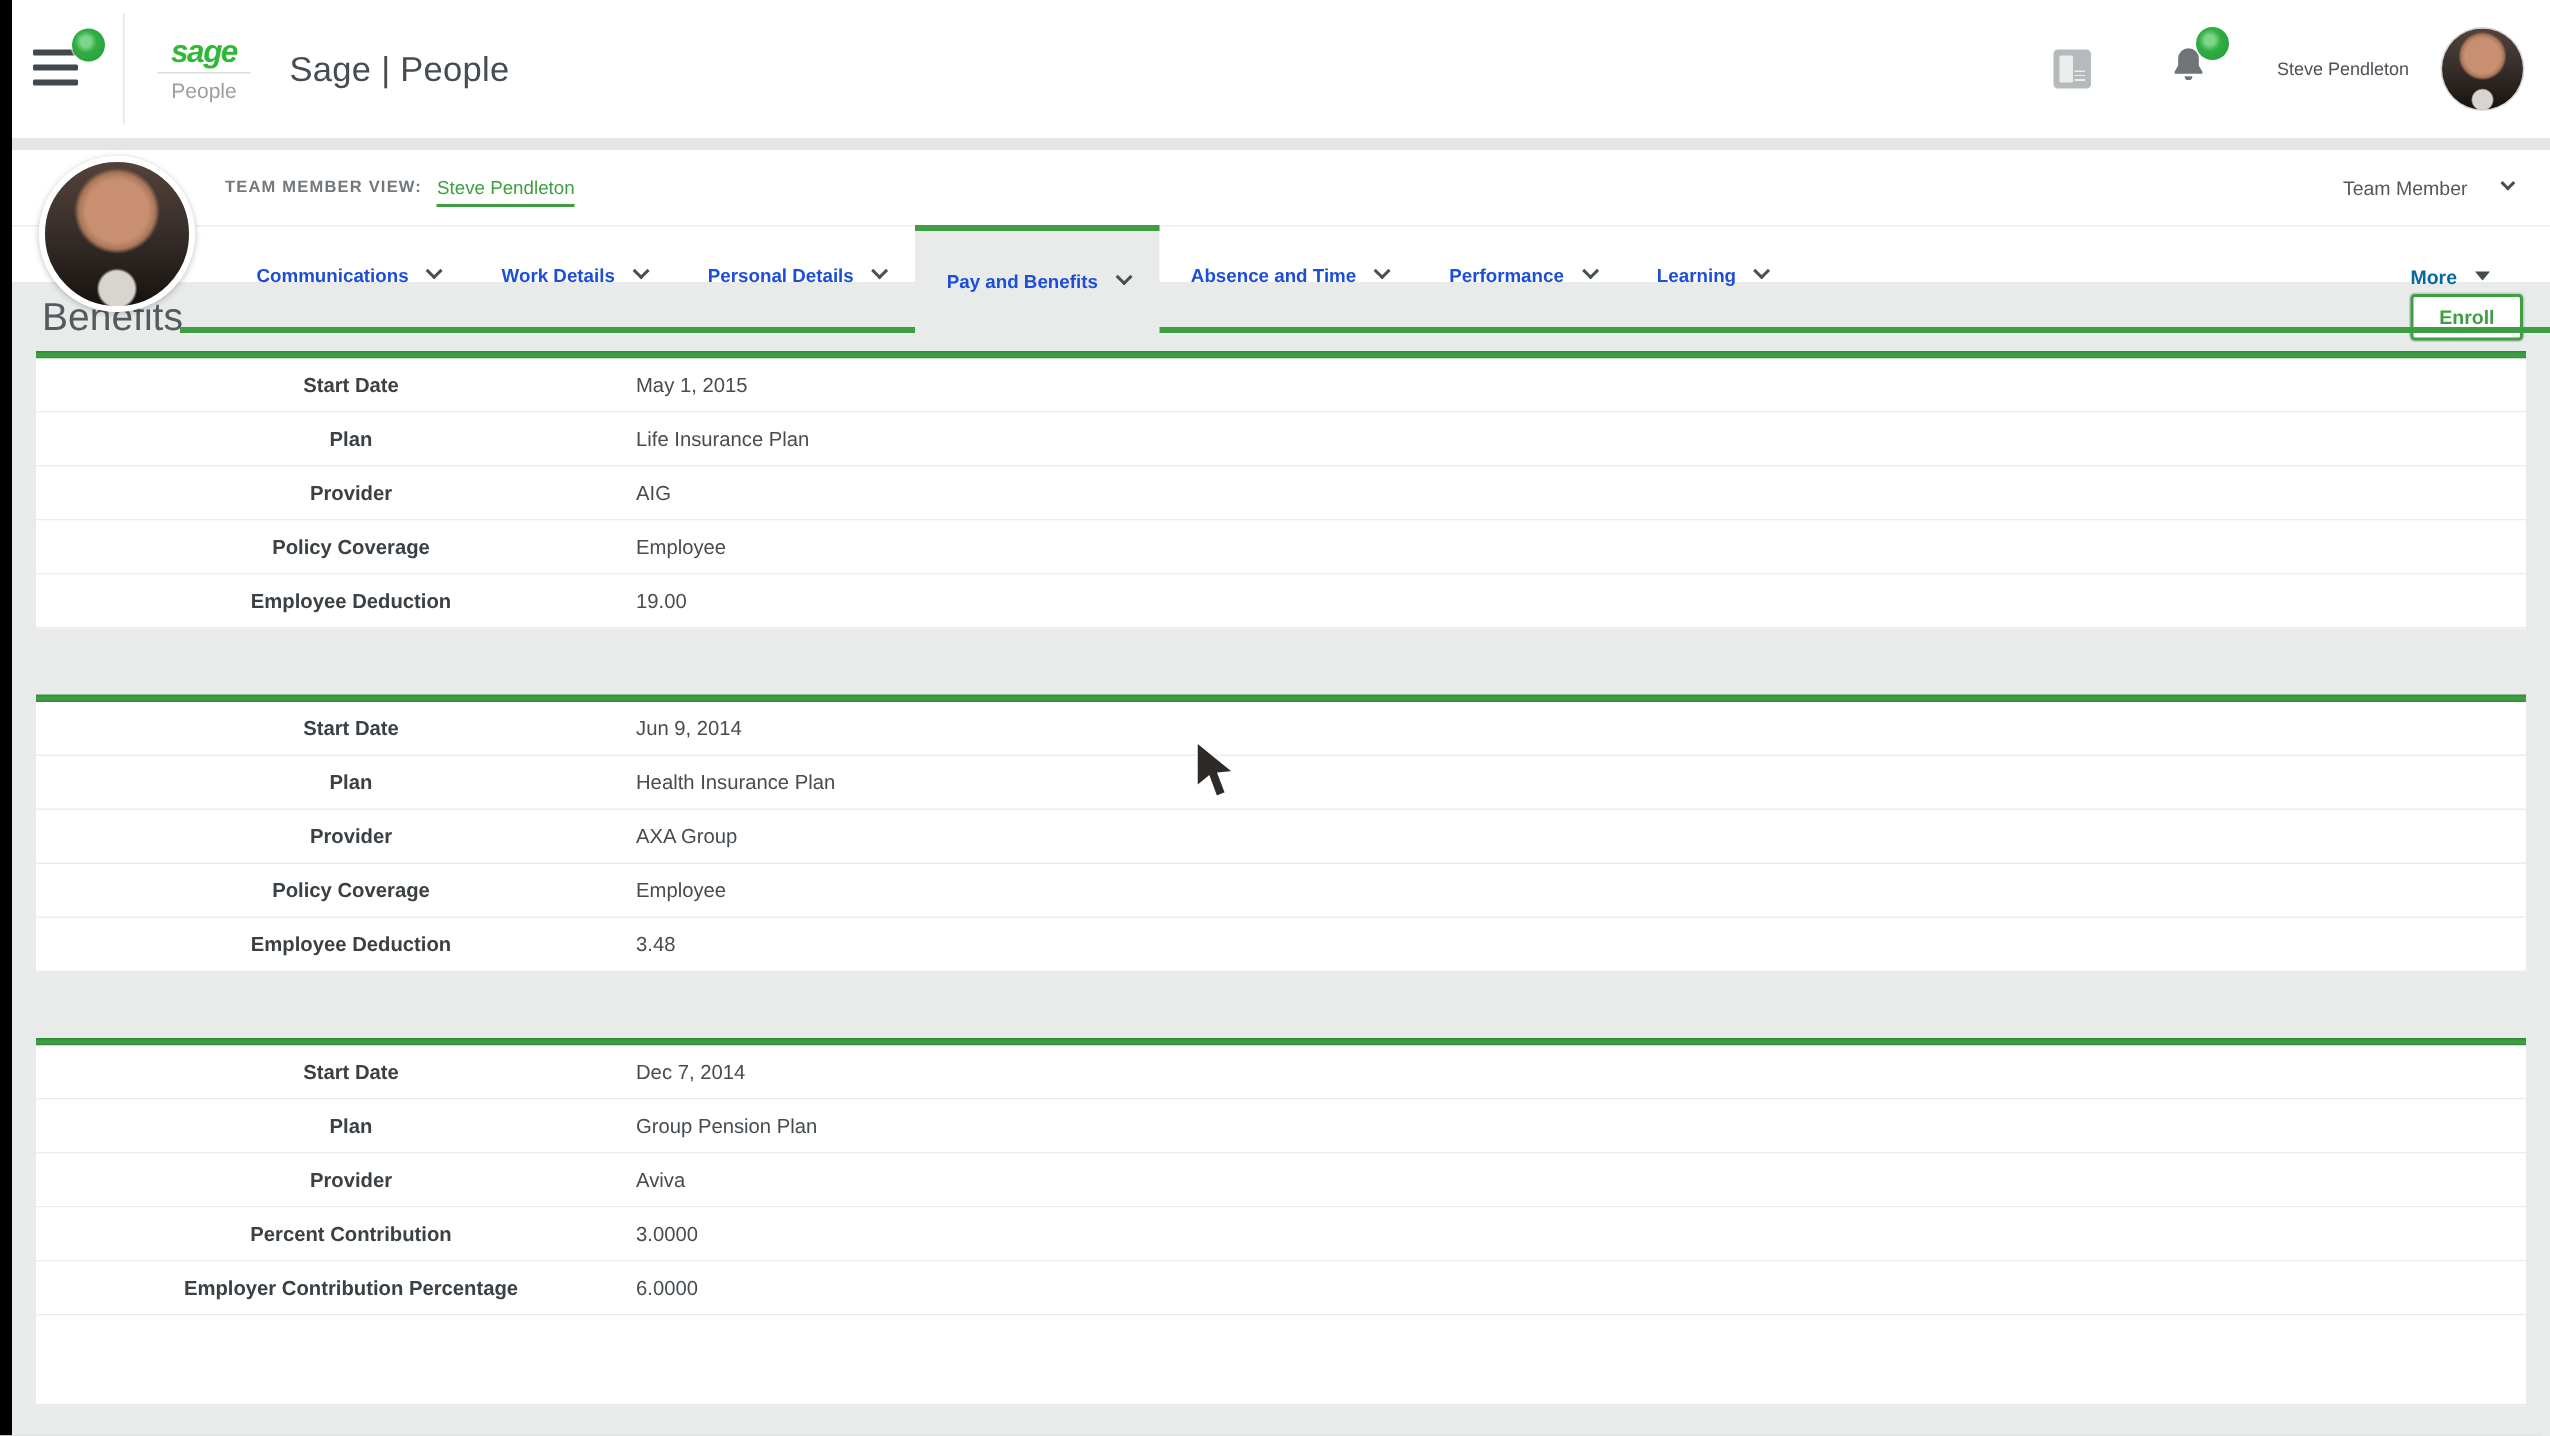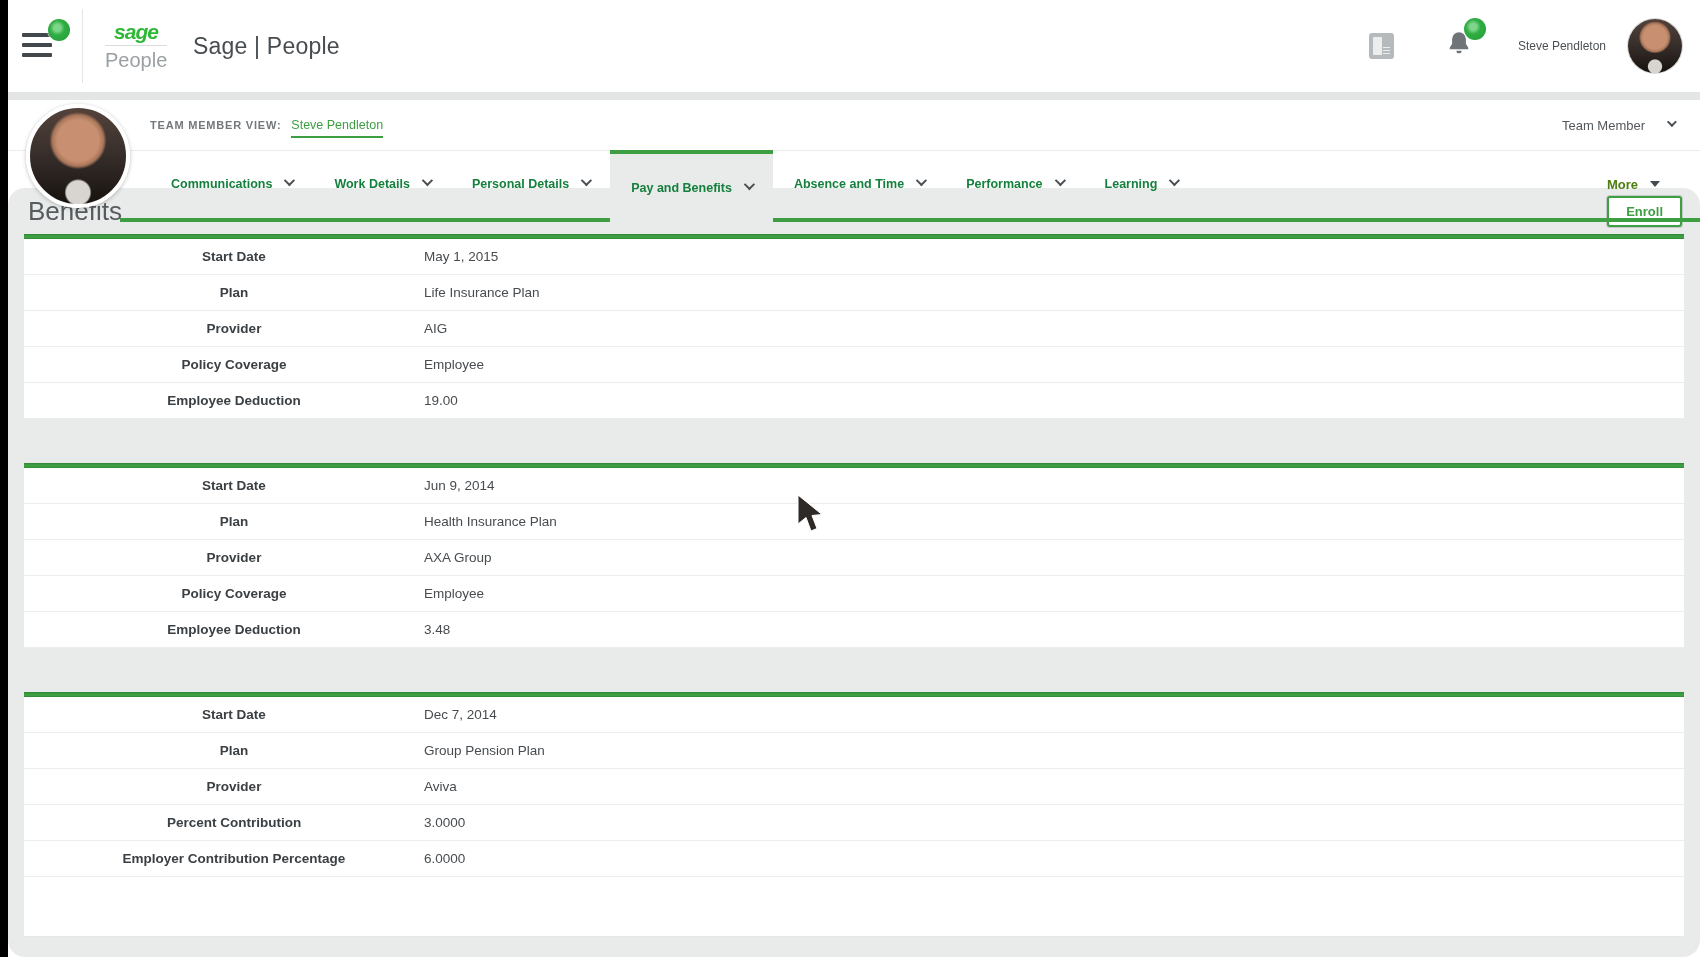--- a/index.html
+++ b/index.html
@@ -22,21 +22,21 @@
   .hamburger .bar:nth-child(1){top:2px;}
   .hamburger .bar:nth-child(2){top:12px;}
   .hamburger .bar:nth-child(3){top:22px;}
   .badge{position:absolute;width:22px;height:22px;border-radius:50%;
          background:radial-gradient(circle at 42% 40%, #7fd58a 0 18%, #2fae43 40%, #239a38 100%);
          box-shadow:0 0 0 1px rgba(255,255,255,.6);}
   .hamburger .badge{top:-12px;right:-6px;}
   .vdiv{width:1px;height:74px;background:#e4e6e6;margin-left:18px;}
   .logo{margin-left:22px;width:62px;text-align:center;cursor:pointer;}
   .logo-brand{font-size:21px;font-weight:700;font-style:italic;color:var(--logo-green);letter-spacing:-1px;line-height:22px;}
-  .logo-sub{font-size:20px;color:#9aa0a3;border-top:1px solid #dadcdc;padding-top:3px;margin-top:2px;}
+  .logo-sub{font-size:14px;color:#9aa0a3;border-top:1px solid #dadcdc;padding-top:3px;margin-top:2px;}
   .app-title{margin-left:26px;font-size:23px;color:#474c50;letter-spacing:.2px;}
   .header-right{margin-left:auto;display:flex;align-items:center;}
   .cal-icon{width:25px;height:26px;border-radius:3px;background:#b5babd;position:relative;cursor:pointer;}
   .cal-icon::before{content:"";position:absolute;left:4px;top:4px;width:9px;height:18px;background:#eceeee;border-radius:1px;}
   .cal-icon::after{content:"";position:absolute;right:4px;bottom:5px;width:7px;height:7px;
       background:repeating-linear-gradient(180deg,#eceeee 0 1px,transparent 1px 3px);}
   .bell-wrap{position:relative;margin-left:52px;cursor:pointer;}
   .bell-wrap .badge{top:-12px;right:-14px;}
   .user-name{margin-left:46px;font-size:12px;color:#4c5156;white-space:nowrap;}
   .avatar{border-radius:50%;
@@ -54,33 +54,33 @@
              box-shadow:0 1px 4px rgba(0,0,0,.25);z-index:5;}
   .view-row{height:50px;display:flex;align-items:center;padding:0 26px 0 142px;}
   .view-label{font-size:11px;letter-spacing:.8px;color:#73787c;font-weight:700;}
   .view-name{margin-left:10px;font-size:12.5px;color:var(--green);border-bottom:2px solid var(--green);
              padding-bottom:4px;margin-bottom:-6px;cursor:pointer;}
   .role-select{margin-left:auto;display:flex;align-items:center;gap:10px;font-size:13px;color:#53585c;cursor:pointer;}
   .hr{position:absolute;left:0;right:0;top:50px;height:1px;background:#ebedec;}
   .tabs-row{position:relative;height:72px;display:flex;align-items:flex-start;padding-left:142px;}
   .tabs{display:flex;height:100%;}
   .tab{display:flex;align-items:center;height:68px;padding:0 21px;font-size:12.5px;font-weight:700;
-       color:#15803d;cursor:pointer;position:relative;z-index:2;}
+       color:#1d4ed8;cursor:pointer;position:relative;z-index:2;}
   .tab.active{height:72px;background:var(--bg);border-top:4px solid var(--green);}
   .chev{width:8px;height:8px;border-right:2px solid #4a4f53;border-bottom:2px solid #4a4f53;
         transform:rotate(45deg) translateY(-2px);margin-left:12px;margin-top:-4px;}
   .chev.sm{width:7px;height:7px;}
   .more-tab{margin-left:auto;display:flex;align-items:center;height:68px;padding-right:40px;gap:12px;
-            font-size:13px;font-weight:700;color:#4d7c0f;cursor:pointer;z-index:2;text-align:center;}
+            font-size:13px;font-weight:700;color:#0369a1;cursor:pointer;z-index:2;text-align:center;}
   .tri-down{width:0;height:0;border-left:5px solid transparent;border-right:5px solid transparent;
             border-top:6px solid #454a4e;}
   .green-line{position:absolute;left:112px;right:0;bottom:0;height:4px;background:var(--green);z-index:1;}
 
   
-  .main{flex:1 1 auto;background:var(--bg);padding:0 16px;overflow:hidden;border-radius:17px;}
+  .main{flex:1 1 auto;background:var(--bg);padding:0 16px;overflow:hidden;}
   .title-row{height:46px;display:flex;align-items:center;}
   .page-title{margin:0;font-size:26px;font-weight:400;color:#565b5f;padding-left:4px;}
   .enroll-btn{margin-left:auto;margin-right:2px;background:#fff;color:var(--green);
       border:2px solid var(--green);box-shadow:0 0 0 1px #c5c9c9;border-radius:3px;
       font-family:inherit;font-size:13px;font-weight:700;padding:6px 17px;cursor:pointer;}
   .card{background:#fff;}
   .card + .card{margin-top:44px;}
   .card-bar{height:5px;background:linear-gradient(180deg,#2f8536 0,var(--green) 40%,var(--green) 70%,#2f8536 100%);}
   .row{display:flex;align-items:center;height:36px;border-bottom:1px solid #ececec;background:#fff;text-align:center;}
   .row-label{width:400px;padding-left:20px;font-size:13.5px;font-weight:700;color:#3b4044;}

